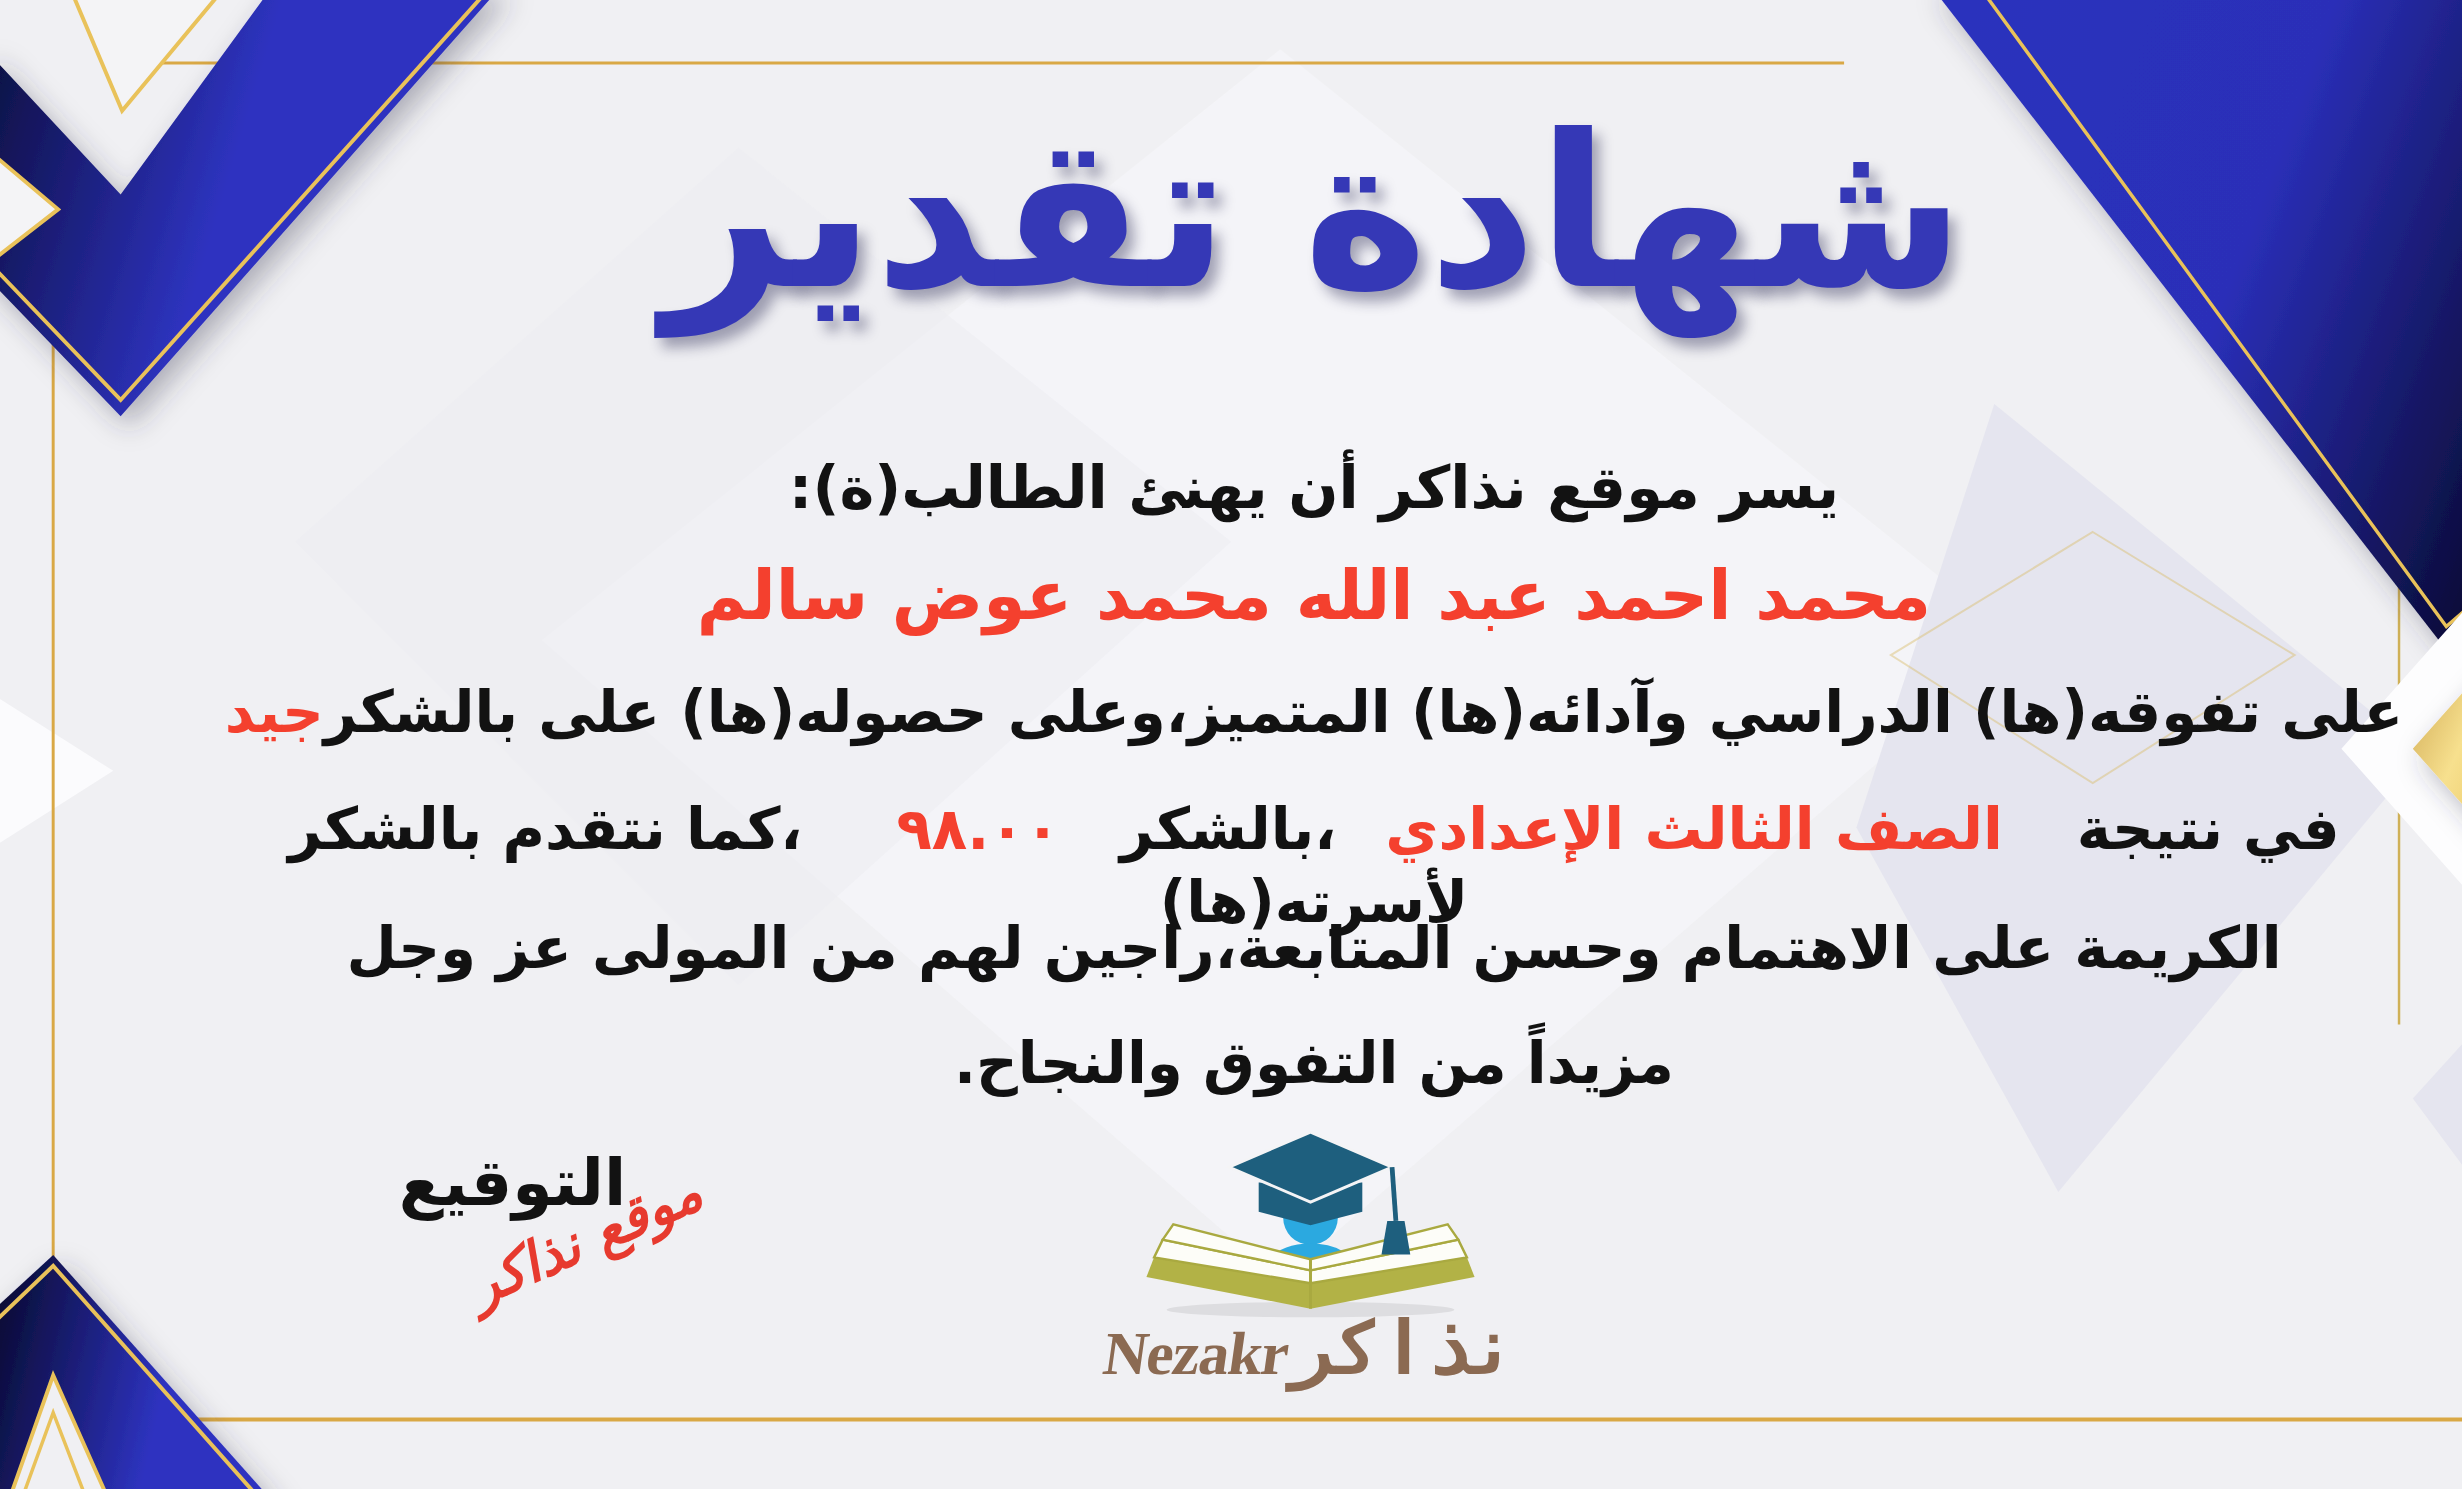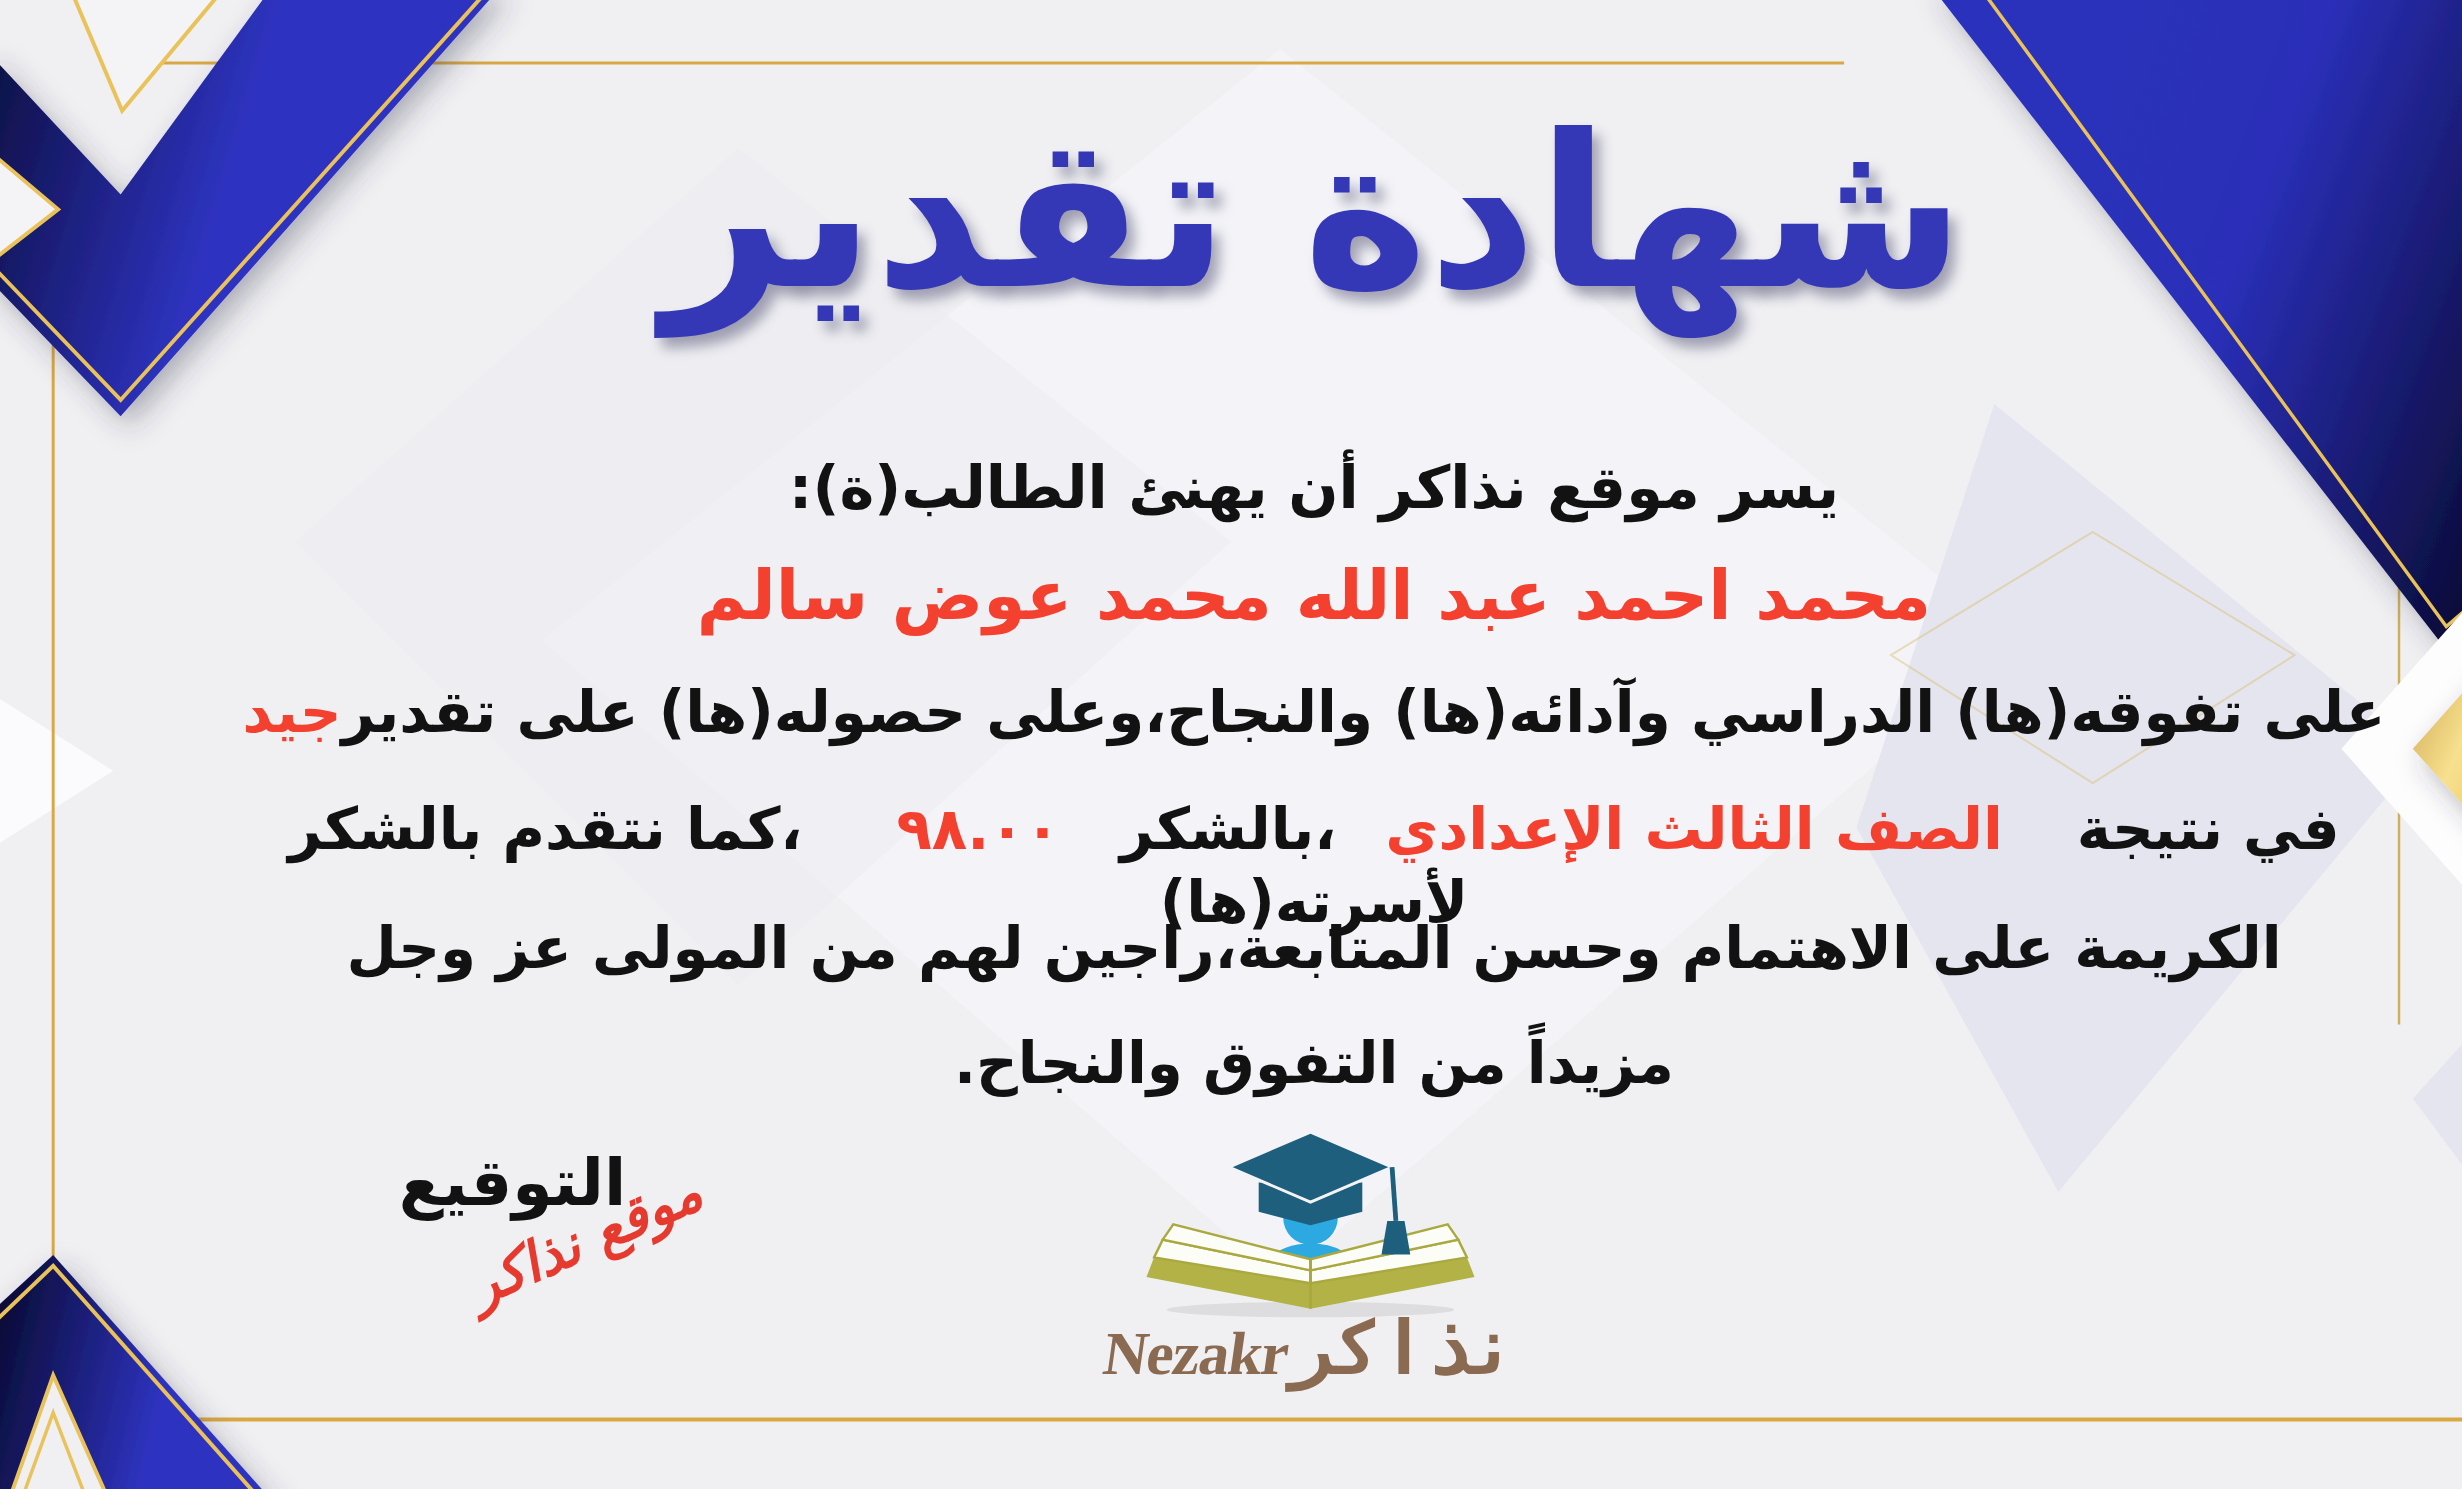--- a/index.html
+++ b/index.html
@@ -123,21 +123,21 @@
     <path d="M40,3055 L108,2868 L180,3055" fill="none" stroke="#e9c25a" stroke-width="7"></path>
   </svg>
 
   <div class="txt title" dir="rtl">شهادة تقدير</div>
 
   <div class="txt intro" dir="rtl">يسر موقع نذاكر أن يهنئ الطالب(ة):</div>
 
   <div class="txt student-name" dir="rtl">محمد احمد عبد الله محمد عوض سالم</div>
 
   <div class="txt bodyline l-grade" dir="rtl">
-    <span>على تفوقه(ها) الدراسي وآدائه(ها) والنجاح،وعلى حصوله(ها) على تقدير</span><span class="red gap-wide">جيد</span>
+    <span>على تفوقه(ها) الدراسي وآدائه(ها) المتميز،وعلى حصوله(ها) على بالشكر</span><span class="red gap-wide">جيد</span>
   </div>
 
   <div class="txt bodyline l-result" dir="rtl">
     <span>في نتيجة</span><span class="red pad-lr">الصف الثالث الإعدادي</span><span>،بالشكر</span><span class="red pad-lr2">٩٨.٠٠</span><span>،كما نتقدم بالشكر لأسرته(ها)</span>
   </div>
 
   <div class="txt bodyline l-family" dir="rtl">الكريمة على الاهتمام وحسن المتابعة،راجين لهم من المولى عز وجل</div>
 
   <div class="txt bodyline l-wish" dir="rtl">مزيداً من التفوق والنجاح.</div>
 

